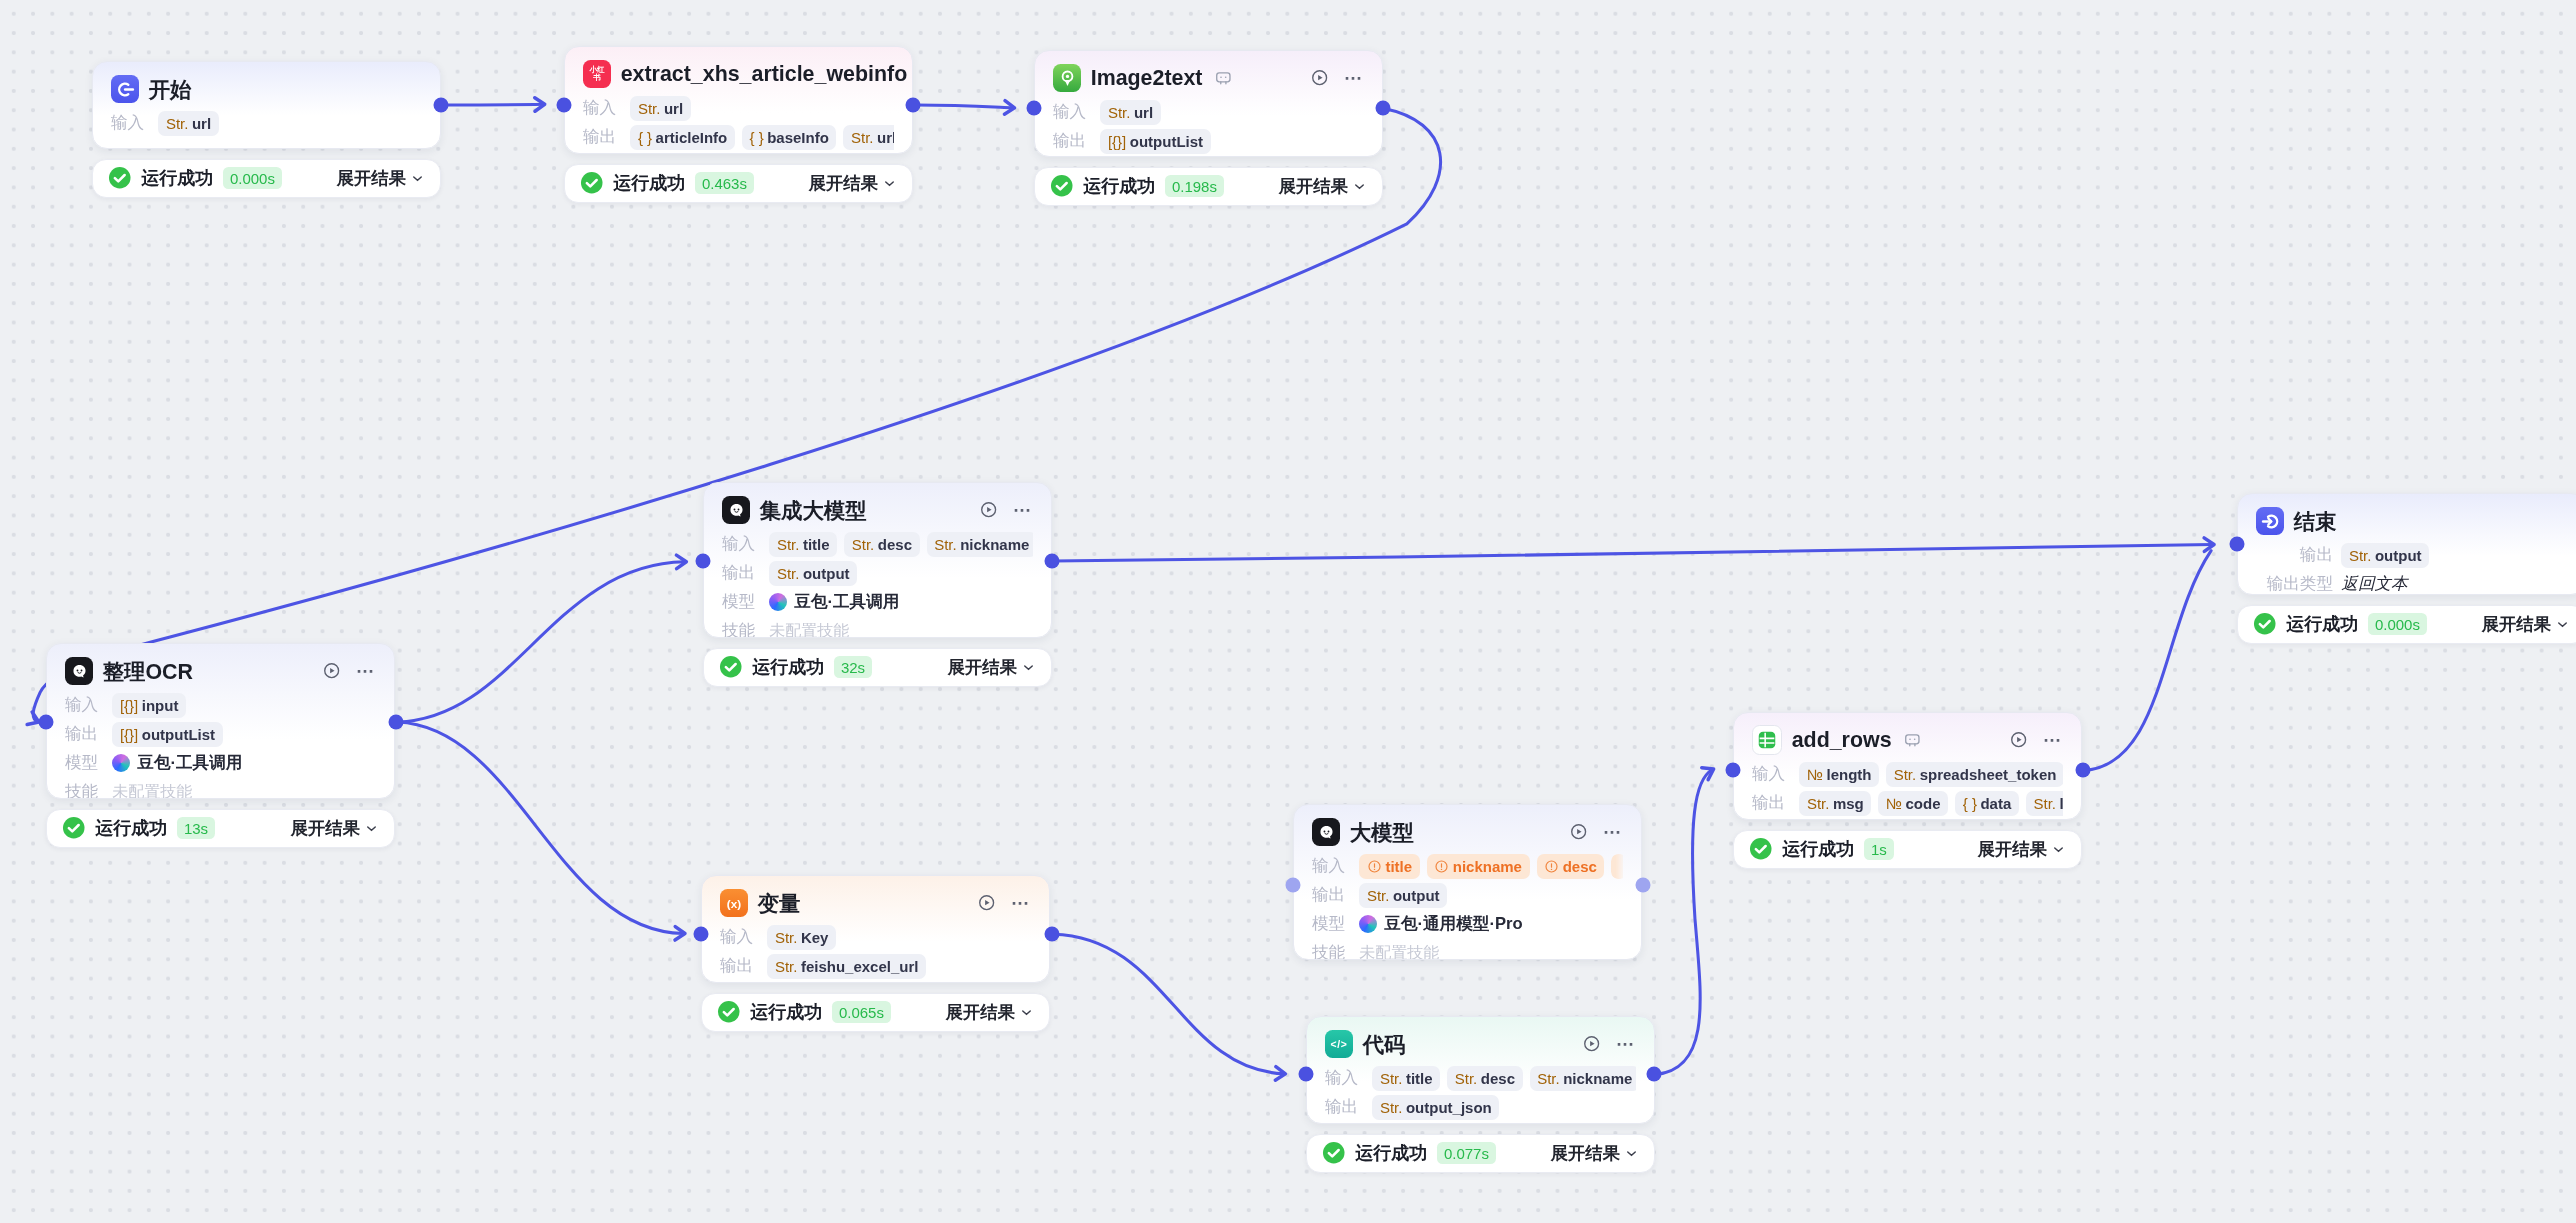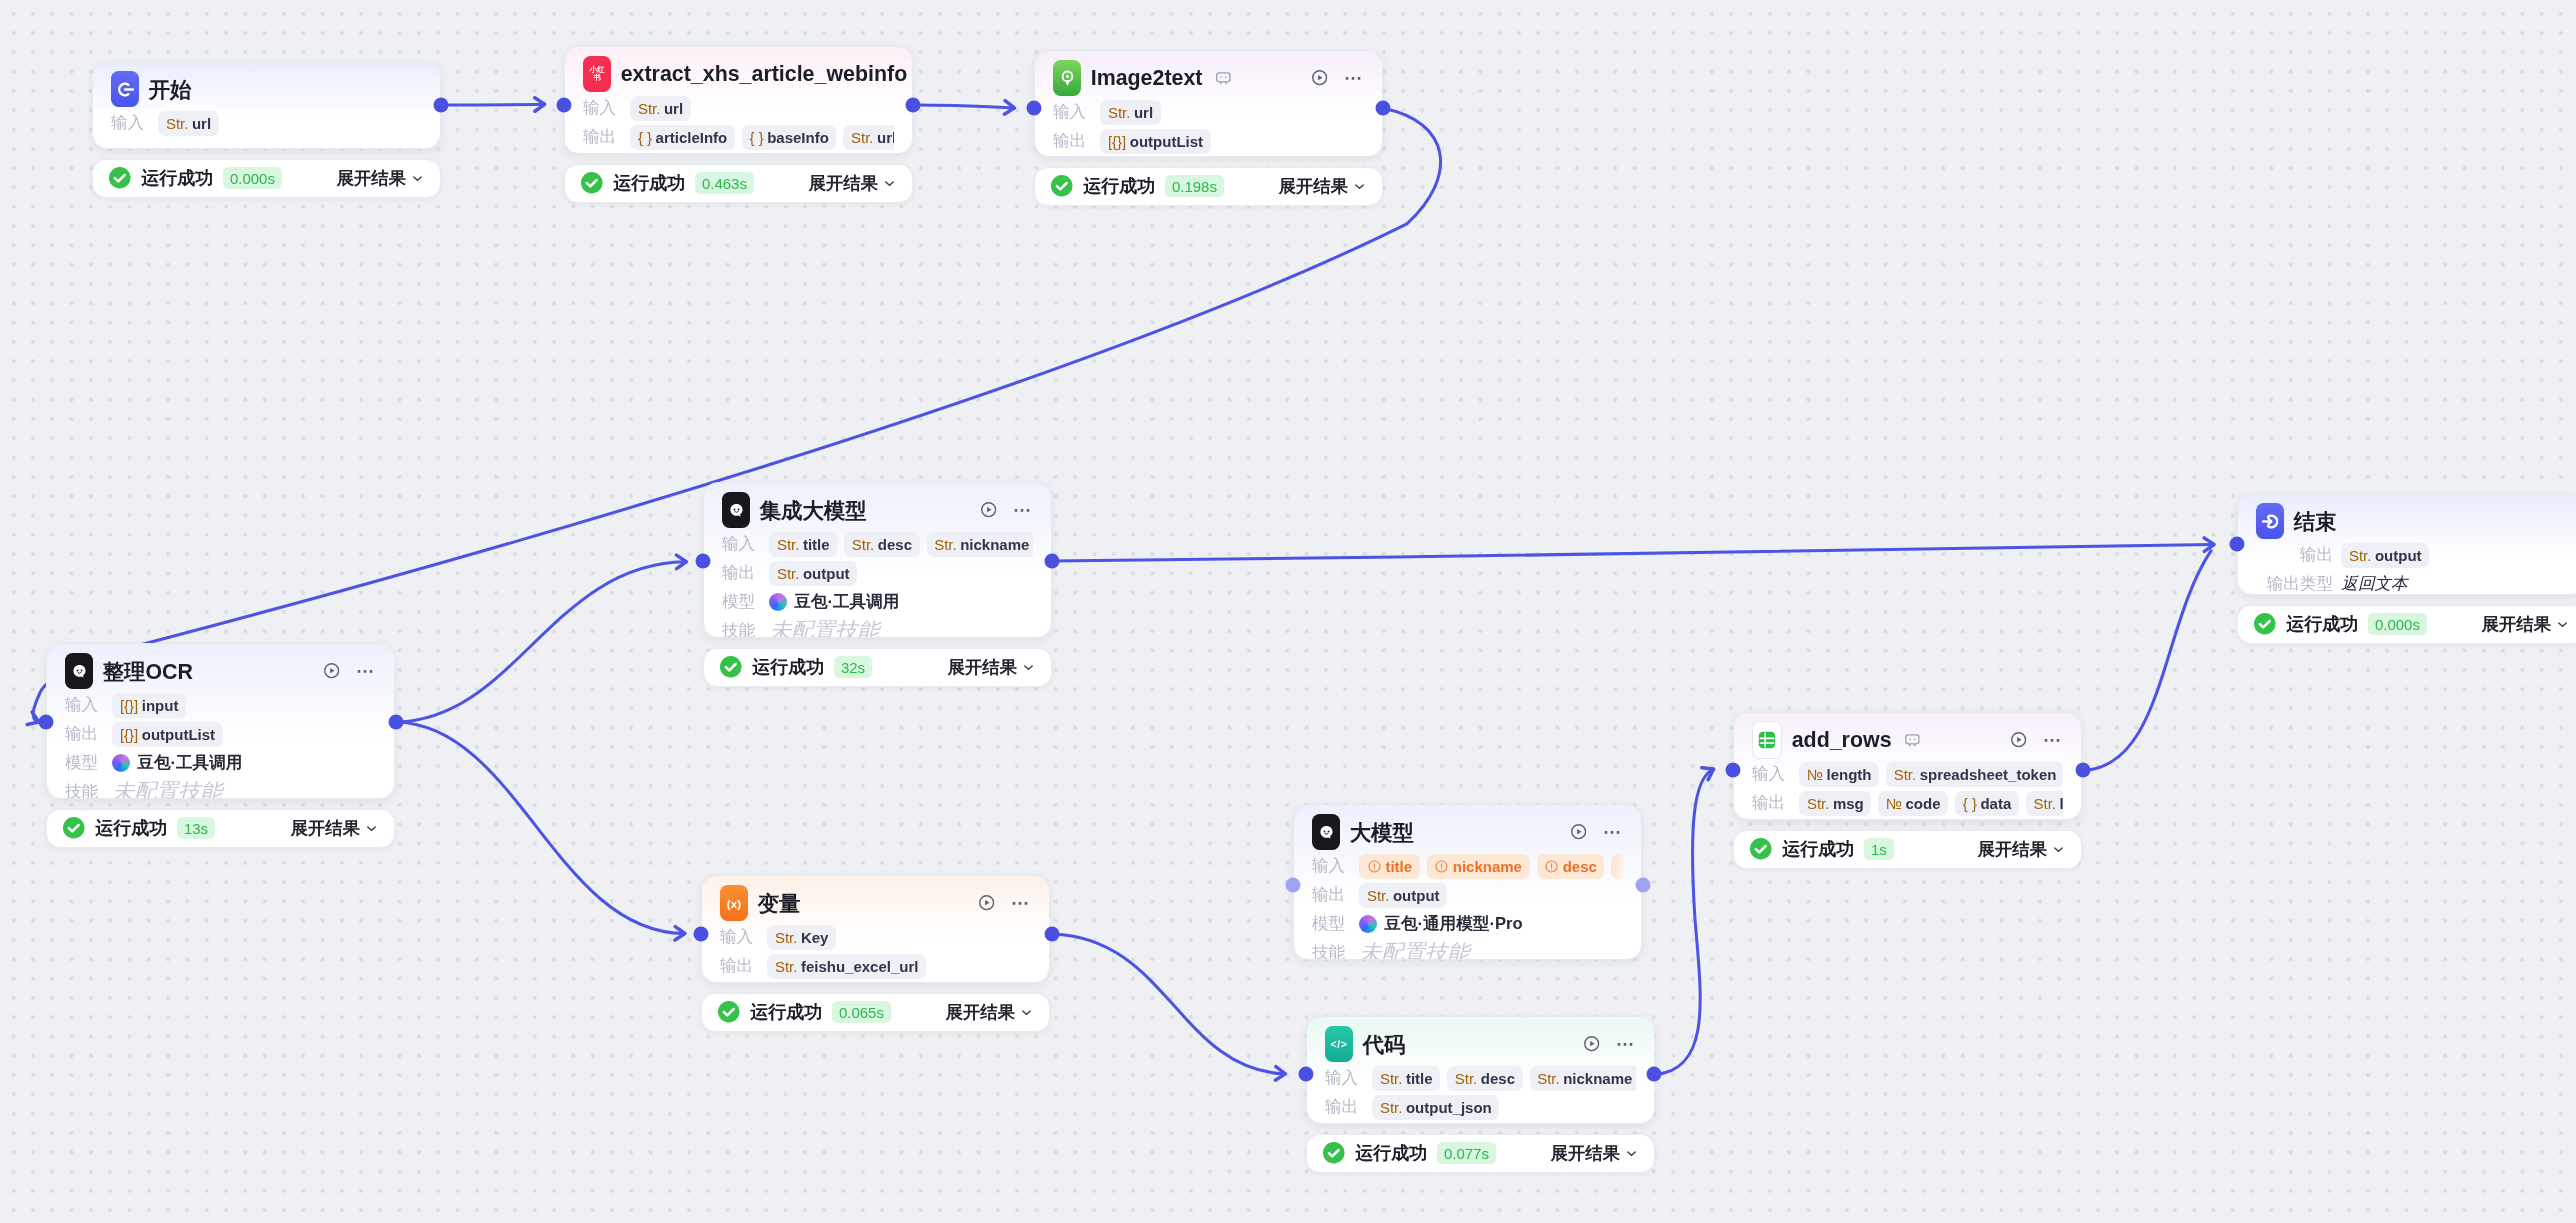--- a/index.html
+++ b/index.html
@@ -12,21 +12,21 @@
   }
   #canvas{position:relative;width:2576px;height:1223px;}
   #edges{position:absolute;left:0;top:0;z-index:1;}
   .node{position:absolute;z-index:2;}
   .card{
     position:relative;box-sizing:border-box;border-radius:15px;
     border:0.7px solid #e7e9f1;box-shadow:0 2.1px 8.3px rgba(32,38,74,.07);
     padding:12.4px 18px;overflow:hidden;
   }
   .hdr{display:flex;align-items:center;gap:9.7px;height:30px;margin-bottom:7px;}
-  .tile{width:28px;height:36px;border-radius:7.6px;flex:none;display:flex;align-items:center;justify-content:center;overflow:hidden;}
+  .tile{width:28px;height:28px;border-radius:7.6px;flex:none;display:flex;align-items:center;justify-content:center;overflow:hidden;}
   .tile svg{width:21px;height:21px;display:block;}
   .tile-start,.tile-end{background:linear-gradient(180deg,#636cf4,#4a53ec);}
   .tile-xhs{background:#f52e50;color:#fff;font-size:7.6px;font-weight:700;line-height:1.05;text-align:center;}
   .tile-img2text{background:linear-gradient(180deg,#7fd45b,#35a93e);}
   .tile-llm{background:#17181d;}
   .tile-variable{background:linear-gradient(180deg,#fa8f32,#f2711c);color:#fff;font-weight:700;font-size:11.7px;}
   .tile-code{background:linear-gradient(180deg,#27c7a8,#11ab96);color:#fff;font-weight:700;font-size:10.4px;letter-spacing:0.7px;}
   .tile-addrows{background:#fff;border:0.7px solid #e4e6ee;}
   .tile-addrows svg{width:22px;height:22px;}
   .ttl{font-size:21.4px;font-weight:700;color:#1b1e28;white-space:nowrap;}
@@ -48,21 +48,21 @@
   .chip .n{color:#32354a;font-weight:700;}
   .chip.warn{background:#fde7d5;}
   .chip.warn .n{color:#ee7125;}
   .chip.warn svg{width:15px;height:15px;}
   .chip.fade{flex:0 1 auto;min-width:0;overflow:hidden;
     -webkit-mask-image:linear-gradient(90deg,#000 30%,transparent 92%);
     mask-image:linear-gradient(90deg,#000 30%,transparent 92%);}
   .model{display:flex;align-items:center;gap:7px;font-size:16.6px;color:#272a38;font-weight:600;}
   .doubao{width:18px;height:18px;border-radius:50%;flex:none;
     background:conic-gradient(from 210deg,#2b6bff,#8a5cf6,#d06ee0,#21c6b8,#2b6bff);}
-  .muted{font-size:22px;color:#c6c9d5;font-style:italic;}
+  .muted{font-size:16px;color:#c6c9d5;}
   .rowtext{font-size:16.6px;color:#272a38;font-style:italic;}
   .status{
     box-sizing:border-box;margin-top:9.7px;height:39px;border-radius:14px;background:#fff;
     border:0.7px solid #e9ebf2;box-shadow:0 1.4px 5.5px rgba(32,38,74,.06);
     display:flex;align-items:center;gap:9.7px;padding:0 15px;
   }
   .status .chk{width:23.5px;height:23.5px;flex:none;}
   .succ{font-size:18px;font-weight:600;color:#1b1e28;white-space:nowrap;}
   .tbadge{font-size:15px;color:#27b94b;background:#d9f6e0;border-radius:5.5px;padding:2.8px 7px;white-space:nowrap;}
   .expand{display:flex;align-items:center;gap:4.1px;font-size:17.3px;color:#22252e;font-weight:600;cursor:pointer;white-space:nowrap;}

